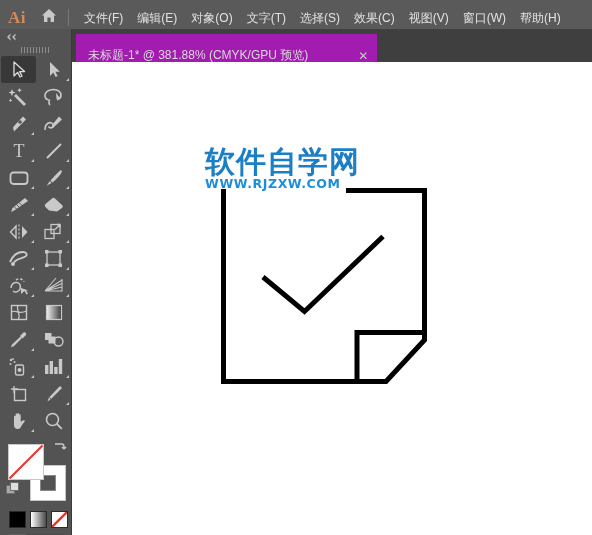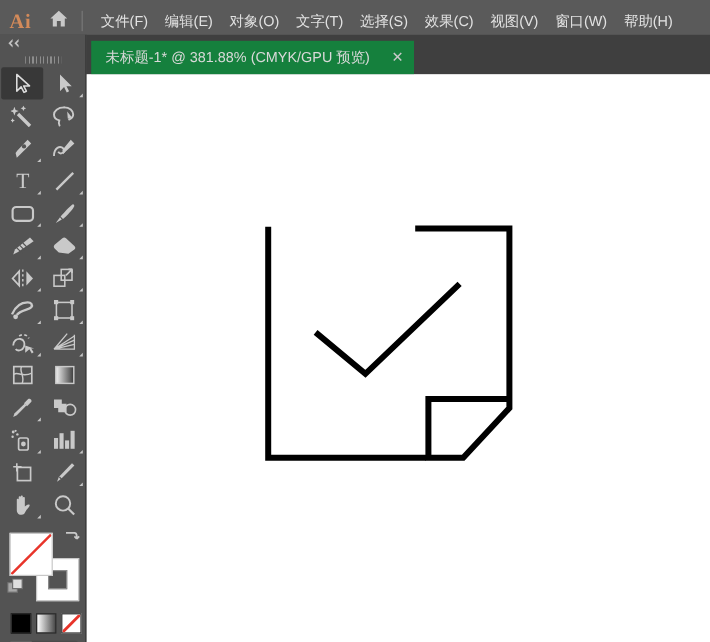--- a/index.html
+++ b/index.html
@@ -68,25 +68,26 @@
     position: absolute;
     left: 0; top: 29px;
     width: 592px; height: 33px;
     background: #3f3f3f;
     box-sizing: border-box;
   }
   .doc-tab {
     position: absolute;
     left: 76px; top: 5px;
     height: 28px;
-    background: #15803d;
-    display: flex;
-    align-items: center;
+    background: #a21caf;
+    display: flex;
+    align-items: flex-end;
     padding: 0 9px 0 12px;
     box-sizing: border-box;
+    gap: 32px;
   }
   .doc-tab-title {
     color: #d9d9d9;
     font-size: 12px;
     white-space: nowrap;
     line-height: 14px;
   }
   .doc-tab-close {
     color: #c9c9c9;
     font-size: 12px;
@@ -301,20 +302,24 @@
     <svg class="artwork" width="520" height="473" viewBox="72 62 520 473">
       <g fill="none" stroke="#000000" stroke-width="5" stroke-linecap="butt" stroke-linejoin="miter">
 
         <path d="M 346 190.5 L 424.5 190.5 L 424.5 340 L 386 381.5 L 357 381.5 L 357 332.5 L 424 332.5"></path>
         <path d="M 355 381.5 L 223.5 381.5 L 223.5 189"></path>
 
         <path d="M 263 277 L 304.5 311.5 L 383 236.5"></path>
       </g>
     </svg>
 
+    <div class="watermark">
+      <div class="wm-cn">软件自学网</div>
+      <div class="wm-url">WWW.RJZXW.COM</div>
+    </div>
   </div>
 
   <div class="toolpanel">
 
     <div class="tool-collapse">
       <span>
         <svg width="11" height="8" viewBox="0 0 11 8">
           <path d="M4.5 0.5 L1 4 L4.5 7.5 L4.5 5.5 L3 4 L4.5 2.5 Z" fill="#c2c2c2"></path>
           <path d="M9.5 0.5 L6 4 L9.5 7.5 L9.5 5.5 L8 4 L9.5 2.5 Z" fill="#c2c2c2"></path>
         </svg>

